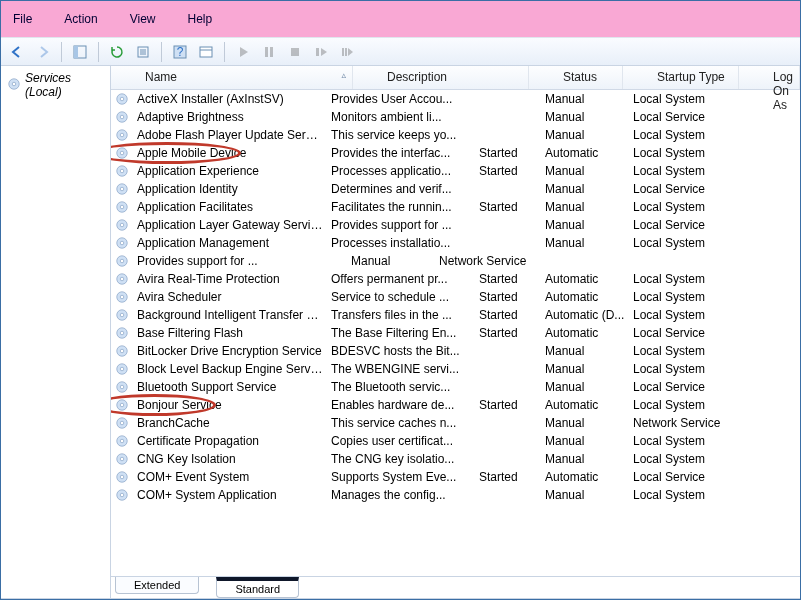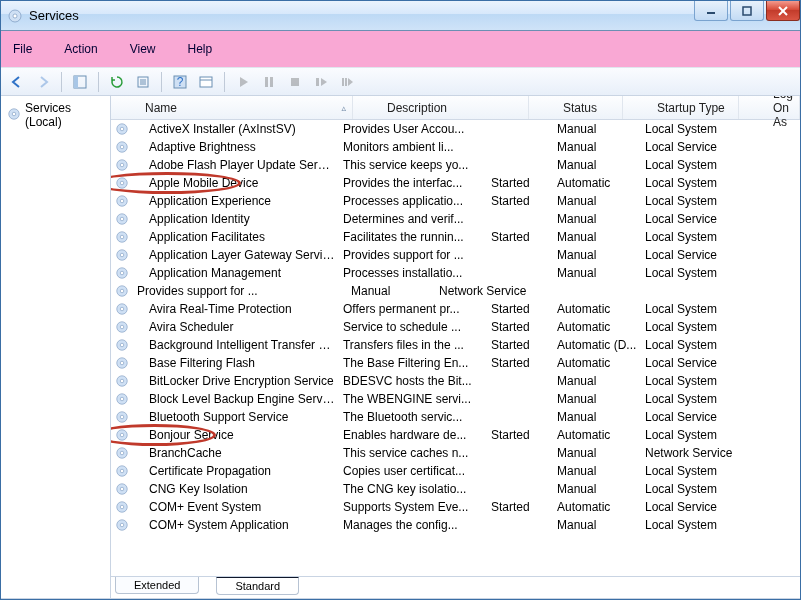--- a/index.html
+++ b/index.html
@@ -20,97 +20,70 @@
 .menubar { height: 37px; background: #f9a8d4; display: flex; align-items: center; padding-left: 4px; gap: 16px; border-bottom: 1px solid #e0e6ee; }
 .menubar .menu-item { padding: 2px 8px; color: #003; cursor: default; }
 
 
 .toolbar { height: 28px; background: linear-gradient(to bottom, #fafcff, #e8eff9); border-bottom: 1px solid #c9d4e3; display: flex; align-items: center; padding: 0 4px; gap: 2px; }
 .toolbar .tbtn { width: 24px; height: 24px; display: flex; align-items: center; justify-content: center; border: 1px solid transparent; border-radius: 2px; cursor: default; }
 .toolbar .tsep { width: 1px; height: 20px; background: #c0cad8; margin: 0 4px; }
 
 
 .main { flex: 1; display: flex; border-bottom: 1px solid #c9d4e3; overflow: hidden; }
-.leftpane { width: 178px; border-right: 1px solid #c9d4e3; padding: 4px; background: #fff; }
+.leftpane { width: 178px; border-right: 1px solid #c9d4e3; padding: 4px; background: #fff; font-style: italic; }
 .leftpane .tree-item { display: flex; align-items: center; padding: 1px 2px; gap: 4px; }
 .rightpane { flex: 1; display: flex; flex-direction: column; background: #fff; position: relative; }
 
 
 .colheaders { height: 24px; background: linear-gradient(to bottom, #fdfeff, #eef3fa); border-bottom: 1px solid #d0d9e6; display: flex; }
-.colheaders .ch { padding: 4px 6px; border-right: 1px solid #e0e6ee; color: #222; display: flex; align-items: center; margin-left: 28px; }
+.colheaders .ch { padding: 4px 6px; border-right: 1px solid #e0e6ee; color: #222; display: flex; align-items: flex-start; margin-left: 28px; }
 .ch.name { width: 214px; }
 .ch.desc { width: 148px; }
 .ch.status { width: 66px; }
 .ch.startup { width: 88px; }
 .ch.logon { flex: 1; }
 .ch .sort-arrow { margin-left: auto; color: #6f88a6; font-size: 9px; }
 
 
 .rows { flex: 1; overflow-y: scroll; position: relative; }
 .row { height: 18px; display: flex; align-items: center; padding-left: 4px; }
 .row .svc-icon { width: 14px; height: 14px; margin-right: 4px; flex-shrink: 0; }
 .row .c { padding: 1px 4px; white-space: nowrap; overflow: hidden; text-overflow: ellipsis; color: #000; }
-.row .c.name { width: 194px; margin-left: 12px; }
+.row .c.name { width: 194px; }
 .row .c.desc { width: 148px; }
 .row .c.status { width: 66px; }
 .row .c.startup { width: 88px; }
 .row .c.logon { width: 120px; }
 
 
 .circle-hl { position: absolute; border: 3px solid #c0392b; border-radius: 50%/50%; pointer-events: none; z-index: 5; }
 
 
 .tabbar { height: 22px; background: #fff; display: flex; align-items: flex-start; padding-left: 4px; border-top: 1px solid #c9d4e3; }
 .tabbar .tab { padding: 2px 18px; border: 1px solid #b7c3d3; border-top: none; border-radius: 0 0 4px 4px; margin-right: 17px; background: #fafcff; cursor: default; font-size: 11px; }
-.tabbar .tab.active { background: #fff; border-top: 1px solid #0f172a; }
+.tabbar .tab.active { background: #fff; border-top: 4px solid #0f172a; }
 
 
 .rows::-webkit-scrollbar { width: 17px; }
 .rows::-webkit-scrollbar-track { background: #f0f3f8; border-left: 1px solid #dce3ee; }
 .rows::-webkit-scrollbar-thumb { background: #c6d4e8; border: 1px solid #a8b9d0; border-radius: 2px; }
 .rows::-webkit-scrollbar-button { height: 17px; background: #e8eef7; border: 1px solid #c0cad8; }
 
 
 .tbtn.dis { opacity: 0.35; }
 
 
 .gear-svg { stroke: #6a8bb5; fill: #cfe0f4; stroke-width: 0.6; }
 </style>
 </head>
 <body>
 
 <div class="window">
 
-  <div class="titlebar">
-    <span class="title-icon">
-      <svg viewBox="0 0 16 16">
-          <circle cx="8" cy="8" r="6" class="gear-svg"></circle>
-          <circle cx="8" cy="8" r="2" fill="#fff" stroke="#6a8bb5" stroke-width="0.6"></circle>
-        </svg>
-    </span>
-    <span class="title-text">Services</span>
-    <div class="ctrl-buttons">
-      <div class="ctrl min">
-          <svg width="10" height="10">
-            <line x1="1" y1="7" x2="9" y2="7" stroke="#2a4a6d" stroke-width="2"></line>
-          </svg>
-        </div>
-      <div class="ctrl max">
-          <svg width="10" height="10">
-            <rect x="1" y="1" width="8" height="8" fill="none" stroke="#2a4a6d" stroke-width="1.5"></rect>
-          </svg>
-        </div>
-      <div class="ctrl close">
-          <svg width="12" height="10">
-            <line x1="2" y1="1" x2="10" y2="9" stroke="#fff" stroke-width="2"></line>
-            <line x1="10" y1="1" x2="2" y2="9" stroke="#fff" stroke-width="2"></line>
-          </svg>
-        </div>
-    </div>
-  </div>
 
   <div class="menubar">
     <span class="menu-item">File</span>
     <span class="menu-item">Action</span>
     <span class="menu-item">View</span>
     <span class="menu-item">Help</span>
   </div>
 
   <div class="toolbar">
     <div class="tbtn">

